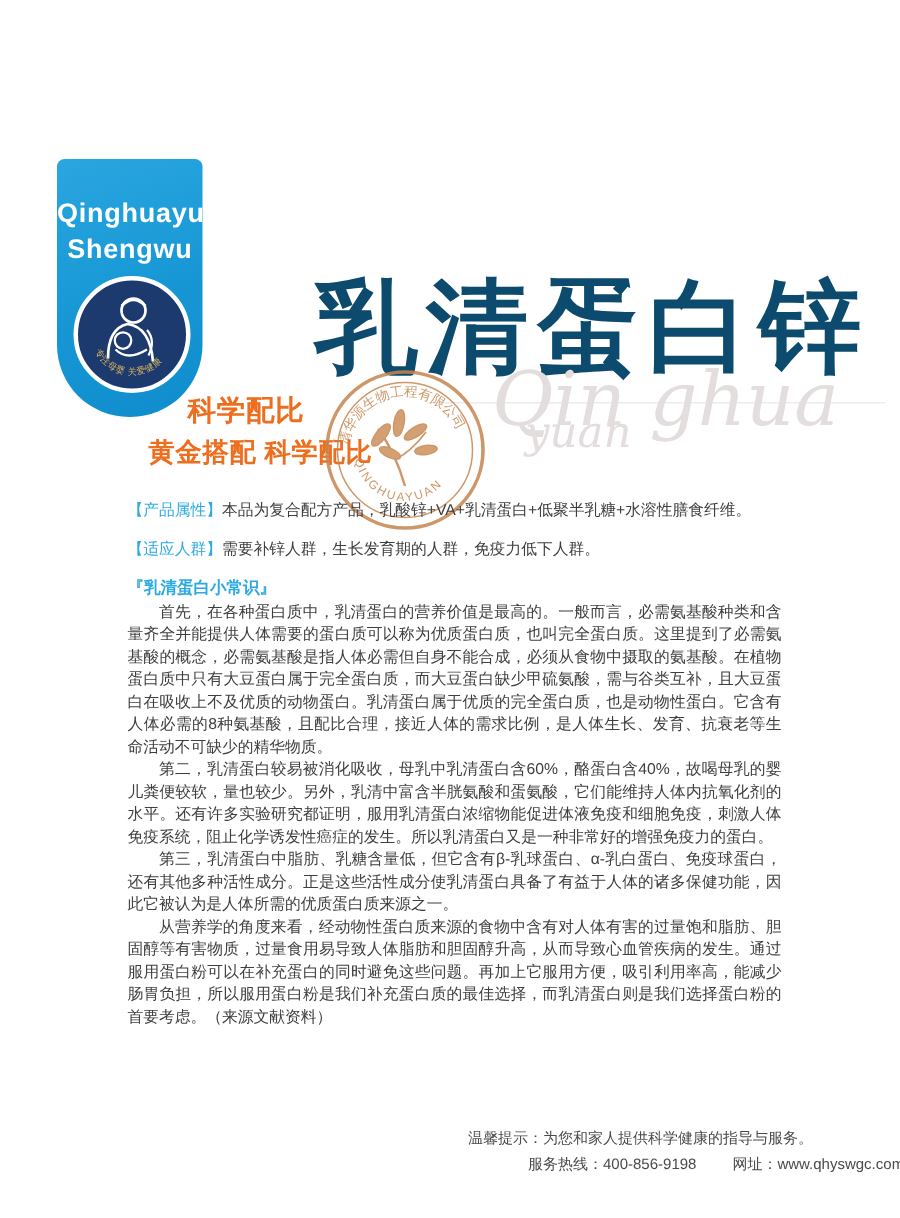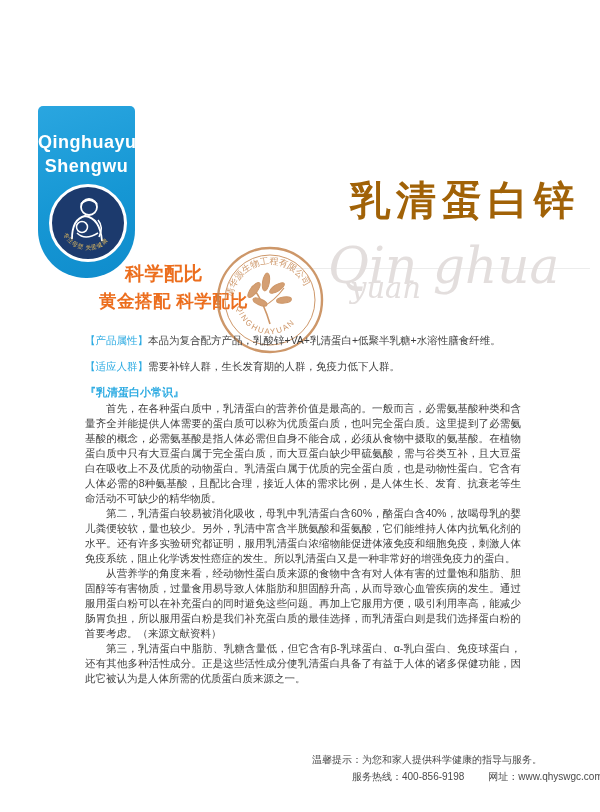--- a/index.html
+++ b/index.html
@@ -27,21 +27,21 @@
   .emblem{
     position:absolute;left:11px;top:78px;
     width:72px;height:72px;border-radius:50%;
     background:#1c3a6d;border:3px solid #ffffff;
     overflow:hidden;
   }
   .emblem svg{display:block;width:100%;height:100%;}
   
   .title{
     position:absolute;right:20px;top:142px;
-    font-size:40px;font-weight:bold;color:#a16207;
+    font-size:68px;font-weight:bold;color:#0c4a6e;
     letter-spacing:6px;white-space:nowrap;text-align:right;
   }
   
   .wm-rule{
     position:absolute;left:285px;top:237px;width:305px;height:1px;
     background:#ececec;
   }
   .wm{
     position:absolute;color:#e3dedd;
     font-family:"DejaVu Serif", serif;font-style:italic;
@@ -143,22 +143,22 @@
   <div class="content">
     <div class="section">
       <span class="label">【产品属性】</span><span>本品为复合配方产品，乳酸锌+VA+乳清蛋白+低聚半乳糖+水溶性膳食纤维。</span>
     </div>
     <div class="section">
       <span class="label">【适应人群】</span><span>需要补锌人群，生长发育期的人群，免疫力低下人群。</span>
     </div>
     <div class="k-heading">『乳清蛋白小常识』</div>
     <p>首先，在各种蛋白质中，乳清蛋白的营养价值是最高的。一般而言，必需氨基酸种类和含量齐全并能提供人体需要的蛋白质可以称为优质蛋白质，也叫完全蛋白质。这里提到了必需氨基酸的概念，必需氨基酸是指人体必需但自身不能合成，必须从食物中摄取的氨基酸。在植物蛋白质中只有大豆蛋白属于完全蛋白质，而大豆蛋白缺少甲硫氨酸，需与谷类互补，且大豆蛋白在吸收上不及优质的动物蛋白。乳清蛋白属于优质的完全蛋白质，也是动物性蛋白。它含有人体必需的8种氨基酸，且配比合理，接近人体的需求比例，是人体生长、发育、抗衰老等生命活动不可缺少的精华物质。</p>
     <p>第二，乳清蛋白较易被消化吸收，母乳中乳清蛋白含60%，酪蛋白含40%，故喝母乳的婴儿粪便较软，量也较少。另外，乳清中富含半胱氨酸和蛋氨酸，它们能维持人体内抗氧化剂的水平。还有许多实验研究都证明，服用乳清蛋白浓缩物能促进体液免疫和细胞免疫，刺激人体免疫系统，阻止化学诱发性癌症的发生。所以乳清蛋白又是一种非常好的增强免疫力的蛋白。</p>
+    <p>第三，乳清蛋白中脂肪、乳糖含量低，但它含有β-乳球蛋白、α-乳白蛋白、免疫球蛋白，还有其他多种活性成分。正是这些活性成分使乳清蛋白具备了有益于人体的诸多保健功能，因此它被认为是人体所需的优质蛋白质来源之一。</p>
     <p>从营养学的角度来看，经动物性蛋白质来源的食物中含有对人体有害的过量饱和脂肪、胆固醇等有害物质，过量食用易导致人体脂肪和胆固醇升高，从而导致心血管疾病的发生。通过服用蛋白粉可以在补充蛋白的同时避免这些问题。再加上它服用方便，吸引利用率高，能减少肠胃负担，所以服用蛋白粉是我们补充蛋白质的最佳选择，而乳清蛋白则是我们选择蛋白粉的首要考虑。（来源文献资料）</p>
-    <p>第三，乳清蛋白中脂肪、乳糖含量低，但它含有β-乳球蛋白、α-乳白蛋白、免疫球蛋白，还有其他多种活性成分。正是这些活性成分使乳清蛋白具备了有益于人体的诸多保健功能，因此它被认为是人体所需的优质蛋白质来源之一。</p>
   </div>
 
   <div class="footer">
     <div class="line1">温馨提示：为您和家人提供科学健康的指导与服务。</div>
     <div class="line2">
       <span>服务热线：400-856-9198</span><span class="gap"></span><span>网址：www.qhyswgc.com</span>
     </div>
   </div>
 
 </div>

